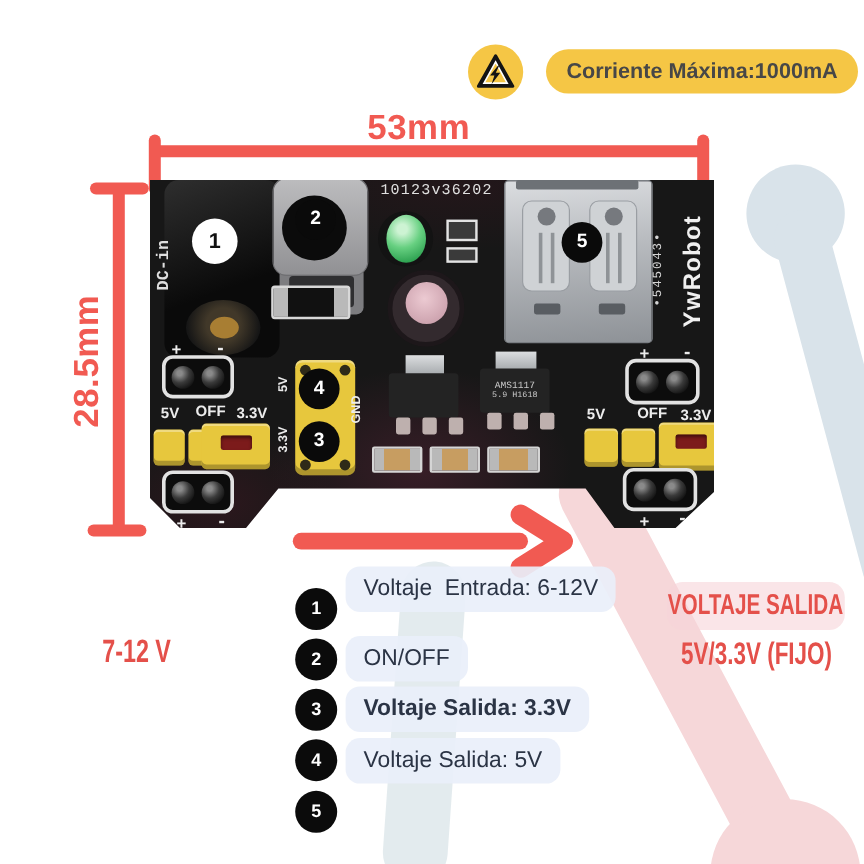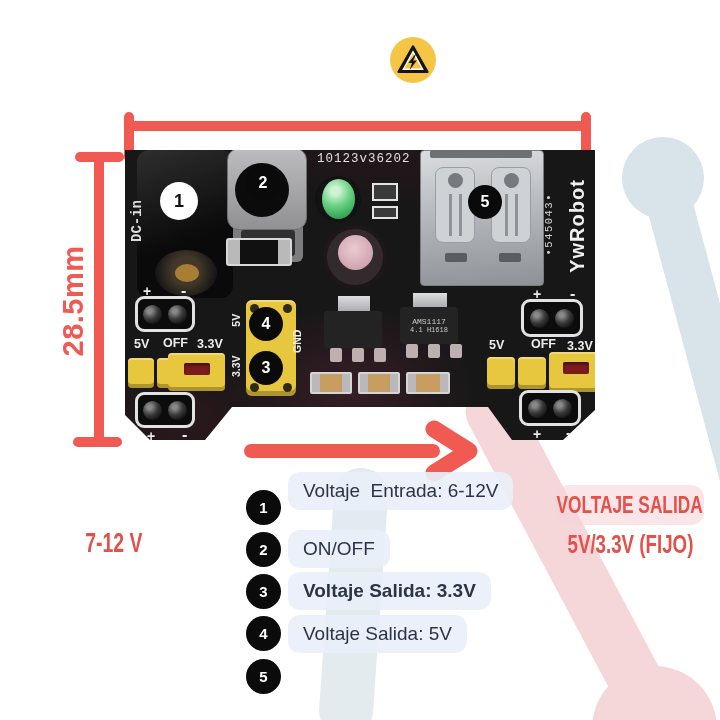--- a/index.html
+++ b/index.html
@@ -75,21 +75,23 @@
   <div class="wm" style="left:336px;top:468px;width:54px;height:270px;border-radius:27px;background:#dce6ea;
               opacity:.8;transform:rotate(4deg);transform-origin:50% 0;"></div>
 
   <div class="abs warn-circle">
     <svg width="34" height="32" viewBox="0 0 40 38">
       <path d="M20 3 L37 33 H3 Z" fill="#141414" stroke="#141414" stroke-width="3" stroke-linejoin="round"></path>
       <path d="M20 9 L31.5 30 H8.5 Z" fill="#f5c645" stroke="#ffffff" stroke-width="1.6"></path>
       <path d="M22.5 12.5 L14.5 22.5 h4.3 L16 31 l8.6-11.3 h-4.4 l3.4-7.2 z" fill="#141414"></path>
     </svg>
   </div>
-
+  <div class="abs badge">Corriente Máxima:1000mA</div>
+
+  <div class="abs dim-text" style="left:306px;top:91px;">53mm</div>
   <div class="abs red" style="left:127px;top:121px;width:460px;height:10px;border-radius:5px;"></div>
   <div class="abs red" style="left:124px;top:112px;width:10px;height:50px;border-radius:5px;"></div>
   <div class="abs red" style="left:581px;top:112px;width:10px;height:50px;border-radius:5px;"></div>
 
   <div class="abs dim-text rot" style="left:18px;top:285px;width:110px;">28.5mm</div>
   <div class="abs red" style="left:94px;top:154px;width:10px;height:290px;border-radius:5px;"></div>
   <div class="abs red" style="left:75px;top:152px;width:49px;height:10px;border-radius:5px;"></div>
   <div class="abs red" style="left:73px;top:437px;width:49px;height:10px;border-radius:5px;"></div>
 
   <div class="abs" id="board">
@@ -178,21 +180,21 @@
     <div class="abs" style="left:213px;top:146px;width:32px;height:16px;background:linear-gradient(#dcdee0,#a7abae);"></div>
     <div class="abs" style="left:199px;top:161px;width:58px;height:37px;border-radius:3px;background:#232323;"></div>
     <div class="abs" style="left:205px;top:198px;width:12px;height:14px;border-radius:2px;background:#beb0ae;"></div>
     <div class="abs" style="left:227px;top:198px;width:12px;height:14px;border-radius:2px;background:#beb0ae;"></div>
     <div class="abs" style="left:249px;top:198px;width:12px;height:14px;border-radius:2px;background:#beb0ae;"></div>
 
     <div class="abs" style="left:288px;top:143px;width:34px;height:15px;background:linear-gradient(#dcdee0,#a7abae);"></div>
     <div class="abs mono" style="left:275px;top:157px;width:58px;height:37px;border-radius:3px;background:#232323;
                 display:flex;flex-direction:column;align-items:center;justify-content:center;color:#c9c9c9;">
       <span style="font-size:8px;">AMS1117</span>
-      <span style="font-size:7px;">4.1 H1618</span>
+      <span style="font-size:7px;">5.9 H1618</span>
     </div>
     <div class="abs" style="left:281px;top:194px;width:12px;height:14px;border-radius:2px;background:#beb0ae;"></div>
     <div class="abs" style="left:303px;top:194px;width:12px;height:14px;border-radius:2px;background:#beb0ae;"></div>
     <div class="abs" style="left:325px;top:194px;width:12px;height:14px;border-radius:2px;background:#beb0ae;"></div>
 
     <div class="abs" style="left:185px;top:222px;width:42px;height:22px;border:2px solid #d5d5d5;border-radius:2px;
                 background:linear-gradient(90deg,#b9b9b9 0 8px,#c79d61 8px calc(100% - 8px),#b9b9b9 calc(100% - 8px));"></div>
     <div class="abs" style="left:233px;top:222px;width:42px;height:22px;border:2px solid #d5d5d5;border-radius:2px;
                 background:linear-gradient(90deg,#b9b9b9 0 8px,#c79d61 8px calc(100% - 8px),#b9b9b9 calc(100% - 8px));"></div>
     <div class="abs" style="left:281px;top:222px;width:44px;height:22px;border:2px solid #d5d5d5;border-radius:2px;

